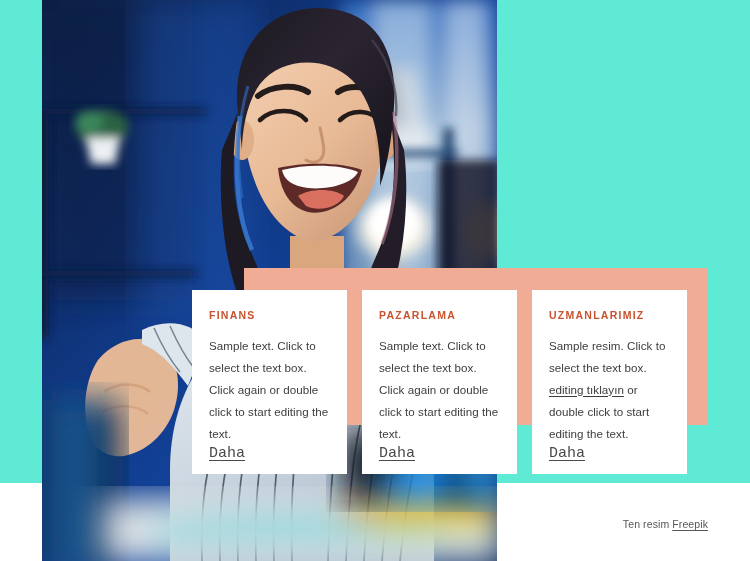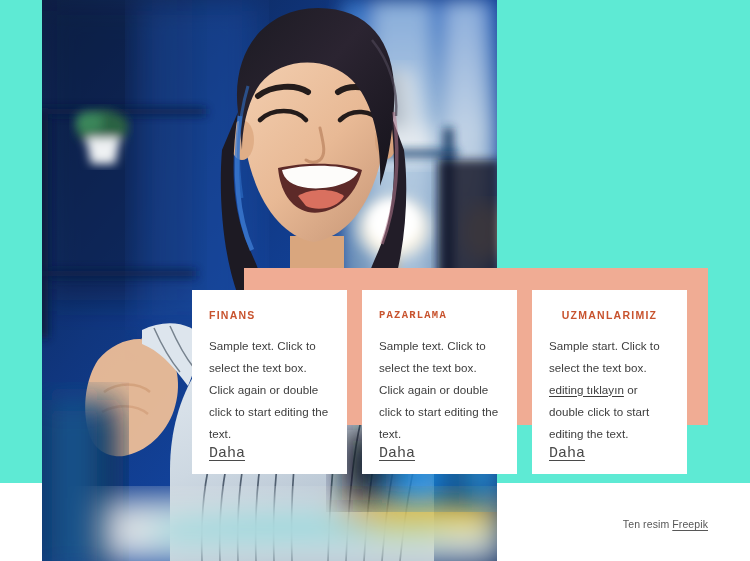--- a/index.html
+++ b/index.html
@@ -304,31 +304,31 @@
 
     <div class="card">
       <div class="card-title" style="color: rgb(200, 83, 46);">FINANS</div>
       <div class="card-body">
         <span>Sample text. Click to select the text box. Click again or double click to start editing the text.</span>
       </div>
       <div class="card-more">Daha</div>
     </div>
 
     <div class="card">
-      <div class="card-title" style="color: rgb(200, 83, 46); font-family: Liberation Mono, monospace;">PAZARLAMA</div>
+      <div class="card-title" style="color: rgb(200, 83, 46);">PAZARLAMA</div>
       <div class="card-body">
         <span>Sample text. Click to select the text box. Click again or double click to start editing the text.</span>
       </div>
       <div class="card-more">Daha</div>
     </div>
 
     <div class="card">
-      <div class="card-title" style="color: rgb(200, 83, 46); text-align: center;">UZMANLARIMIZ</div>
+      <div class="card-title" style="color: rgb(200, 83, 46);">UZMANLARIMIZ</div>
       <div class="card-body">
-        <span>Sample start. Click to select the text box. </span><span class="inline-link">editing tıklayın</span><span> or double click to start editing the text.</span>
+        <span>Sample resim. Click to select the text box. </span><span class="inline-link">editing tıklayın</span><span> or double click to start editing the text.</span>
       </div>
       <div class="card-more">Daha</div>
     </div>
 
   </div>
 
   <div class="credit"><span>Ten resim </span><a href="#">Freepik</a></div>
 
 </div>
 

